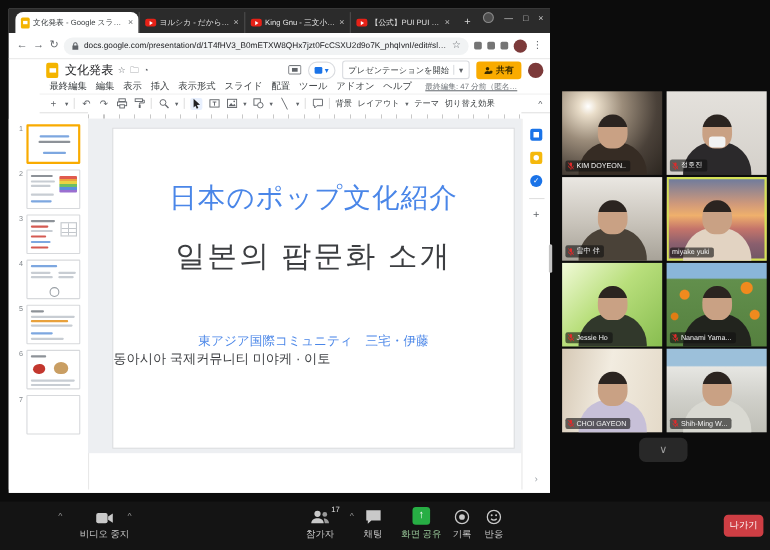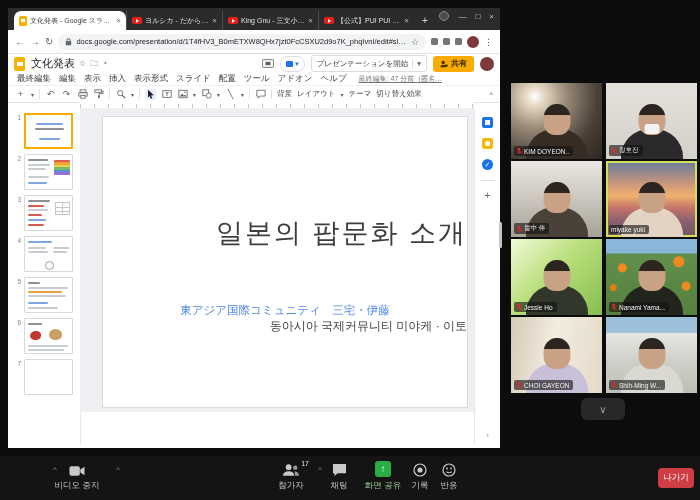--- a/index.html
+++ b/index.html
@@ -23,21 +23,21 @@
   .profile-dot{width:10px;height:10px;border-radius:50%;background:#4d4d4d;border:1px solid #8a8a8a;box-sizing:border-box;}
   .addressbar{height:24px;background:#fff;border-bottom:1px solid #e3e3e3;display:flex;align-items:center;gap:5px;padding:0 7px;box-sizing:border-box;}
   .navbtn{color:#5f6368;font-size:10px;line-height:1;}
   .urlfield{flex:1;height:16px;background:#f1f3f4;border-radius:8px;display:flex;align-items:center;gap:4px;padding:0 7px;font-size:7.5px;color:#202124;box-sizing:border-box;min-width:0;}
   .url-text{flex:1;overflow:hidden;white-space:nowrap;text-overflow:ellipsis;}
   .url-star{color:#5f6368;font-size:9px;}
   .ext-ic{width:7px;height:7px;background:#757575;border-radius:1.5px;}
   .avatar-s{width:12px;height:12px;border-radius:50%;background:#7c3a3a;}
   .kebab{color:#5f6368;font-size:9px;}
   
-  .slides-app{position:absolute;left:0;top:46px;right:0;bottom:0;background:#fff;}
+  .slides-app{position:absolute;left:0;top:46px;right:0;bottom:0;background:#fff;padding-left:28px;}
   .sh-row1{height:17px;display:flex;align-items:center;gap:4px;padding:1px 6px 0 6px;}
   .slides-logo{width:11px;height:14px;background:#f4b400;border-radius:2px;position:relative;}
   .slides-logo::after{content:"";position:absolute;left:2.5px;top:5px;width:6px;height:4px;background:#fff;}
   .doc-title{font-size:11px;color:#202124;margin-left:2px;}
   .mini-ic{font-size:8px;color:#5f6368;}
   .hdr-right{margin-left:auto;display:flex;align-items:center;gap:6px;}
   .pill-btn{height:14px;border:1px solid #dadce0;border-radius:8px;display:flex;align-items:center;gap:2px;padding:0 5px;font-size:7px;color:#1a73e8;}
   .pill-sq{width:7px;height:6px;background:#1a73e8;border-radius:1px;}
   .present-btn{height:15px;border:1px solid #dadce0;border-radius:3px;display:flex;align-items:center;gap:4px;padding:0 5px;font-size:7.5px;color:#3c4043;background:#fff;}
   .present-caret{border-left:1px solid #dadce0;padding-left:4px;color:#5f6368;}
@@ -69,23 +69,23 @@
           background:linear-gradient(180deg,#e05a4e 0 16%,#eda43f 16% 32%,#ead343 32% 48%,#6fbf62 48% 66%,#5b8ede 66% 83%,#9a6fd0 83% 100%);}
   .gtable{position:absolute;right:2px;top:6px;width:15px;height:13px;border:1px solid #c3c7cc;box-sizing:border-box;
           background:linear-gradient(90deg,transparent 0 6px,#c3c7cc 6px 7px,transparent 7px),linear-gradient(180deg,transparent 0 4px,#c3c7cc 4px 5px,transparent 5px 8px,#c3c7cc 8px 9px,transparent 9px);}
   .circ{position:absolute;border:1px solid #9aa0a6;border-radius:50%;}
   .blob-red{position:absolute;left:5px;top:12px;width:11px;height:9px;background:#c3372e;border-radius:55% 45% 50% 50%;}
   .blob-tan{position:absolute;left:24px;top:10px;width:13px;height:11px;background:#c99e63;border-radius:50% 50% 45% 45%;}
   
   .canvas{position:absolute;left:72px;right:26px;top:54px;height:304px;background:#edeff2;}
   .slide{position:absolute;left:22px;top:8px;right:6px;bottom:4px;background:#fff;border:1px solid #d9dbde;box-sizing:border-box;}
   .s-title-ja{position:absolute;left:0;right:0;top:46px;text-align:center;font-size:25px;color:#4a86e8;letter-spacing:1px;}
-  .s-title-ko{position:absolute;left:0;right:0;top:98px;text-align:right;font-size:27px;color:#3c3e41;letter-spacing:2px;}
+  .s-title-ko{position:absolute;left:0;right:0;top:98px;text-align:center;font-size:27px;color:#3c3e41;letter-spacing:2px;}
   .s-sub-ja{position:absolute;left:0;right:0;top:186px;text-align:center;font-size:11.5px;color:#4a86e8;}
-  .s-sub-ko{position:absolute;left:0;right:0;top:201px;text-align:right;font-size:12px;color:#3c3e41;}
+  .s-sub-ko{position:absolute;left:0;right:0;top:201px;text-align:left;font-size:12px;color:#3c3e41;}
   
   .notes{position:absolute;left:72px;right:26px;top:358px;bottom:3px;background:#fff;border-top:1px solid #e3e3e3;}
   .notes-text{position:absolute;left:12px;top:6px;font-size:7.5px;color:#80868b;}
   .notes-btn{position:absolute;right:7px;top:9px;width:15px;height:15px;border:1px solid #dadce0;border-radius:2px;display:flex;align-items:center;justify-content:center;box-sizing:border-box;}
   
   .side-strip{position:absolute;right:0;top:54px;bottom:3px;width:26px;background:#fff;border-left:1px solid #e8e8e8;display:flex;flex-direction:column;align-items:center;gap:10px;padding-top:9px;box-sizing:border-box;}
   .ss-cal{width:11px;height:11px;background:#1a73e8;border-radius:2px;position:relative;}
   .ss-cal::after{content:"";position:absolute;left:3px;top:3px;width:5px;height:5px;background:#fff;}
   .ss-keep{width:11px;height:11px;background:#f5b80c;border-radius:2px;position:relative;}
   .ss-keep::after{content:"";position:absolute;left:3px;top:2.5px;width:5px;height:5px;background:#fff;border-radius:50%;}
@@ -371,20 +371,21 @@
           </span>
         </div>
         <div class="thumb">
           <span class="tnum">7</span>
           <span class="tbox"></span>
         </div>
       </div>
 
       <div class="canvas">
         <div class="slide">
+          <div class="s-title-ja">日本のポップ文化紹介</div>
           <div class="s-title-ko">일본의 팝문화 소개</div>
           <div class="s-sub-ja">東アジア国際コミュニティ　三宅・伊藤</div>
           <div class="s-sub-ko">동아시아 국제커뮤니티 미야케 · 이토</div>
         </div>
       </div>
 
 
       <div class="side-strip">
         <span class="ss-cal"></span>
         <span class="ss-keep"></span>
@@ -495,21 +496,21 @@
   </div>
 
   <div class="more-btn">
     <span>∨</span>
   </div>
 
   <div class="ztoolbar">
 
     <span class="zchev" style="left:53px;">^</span>
 
-    <div class="zitem" style="left:51px;width:52px;text-align:center;">
+    <div class="zitem" style="left:69px;width:52px;text-align:center;">
       <span class="zicon">
         <svg width="16" height="12" viewBox="0 0 17 12">
             <rect x="0.5" y="1" width="11" height="10" rx="2" fill="#c9c9c9"></rect>
             <path d="M12 4.5 L16.5 1.5 V10.5 L12 7.5 Z" fill="#c9c9c9"></path>
           </svg>
       </span>
       <span>비디오 중지</span>
     </div>
     <span class="zchev" style="left:116px;">^</span>
 

